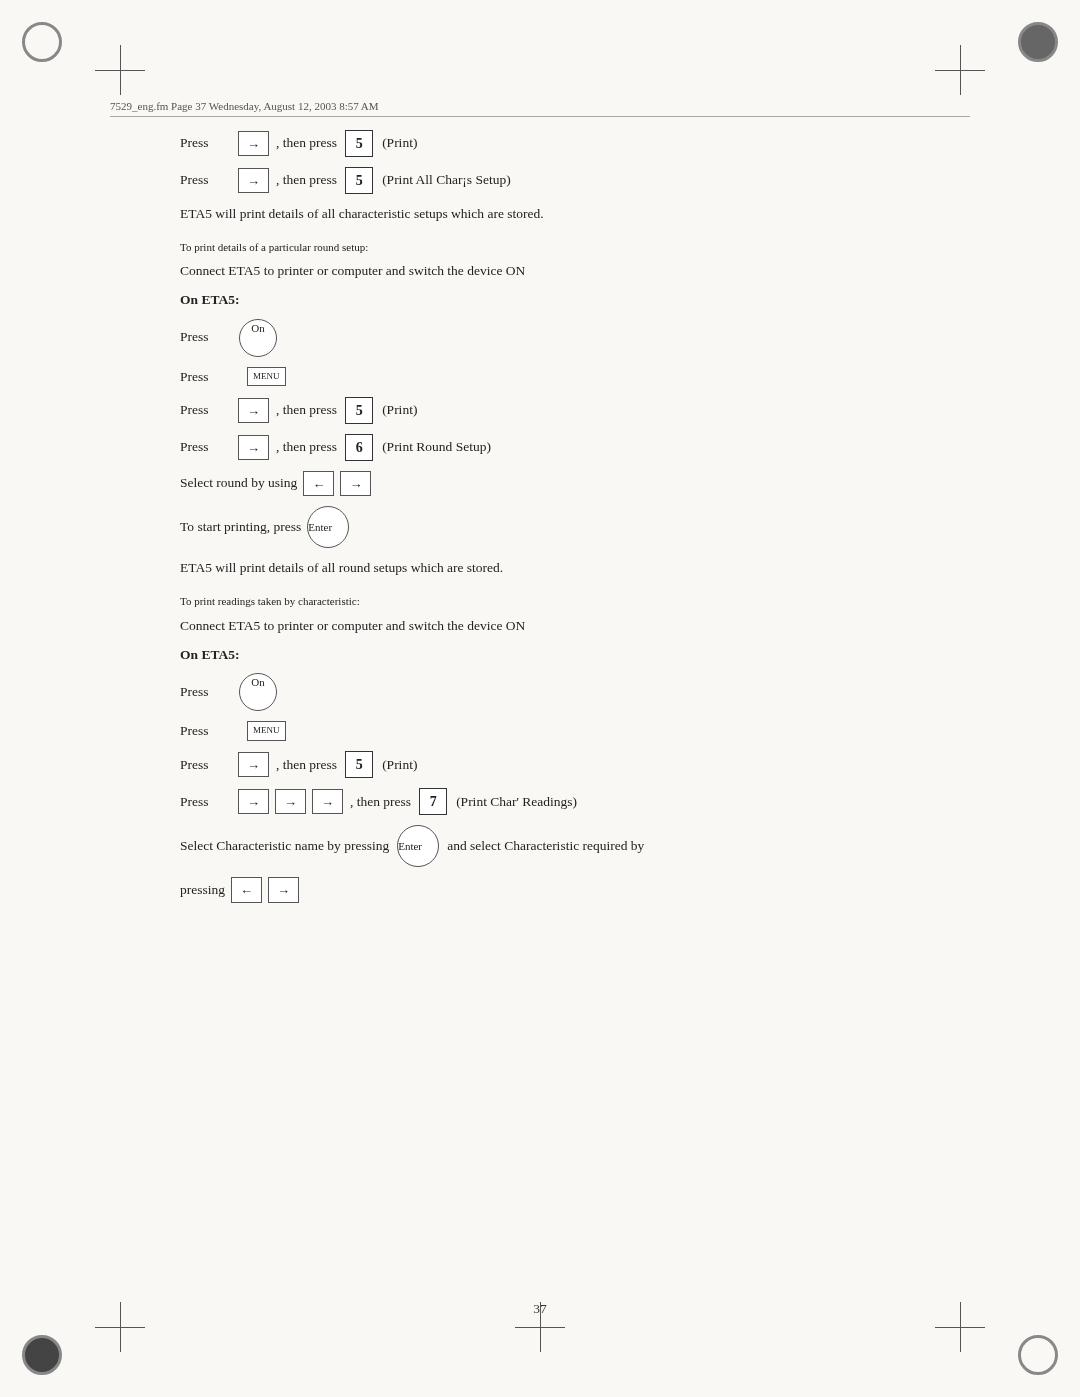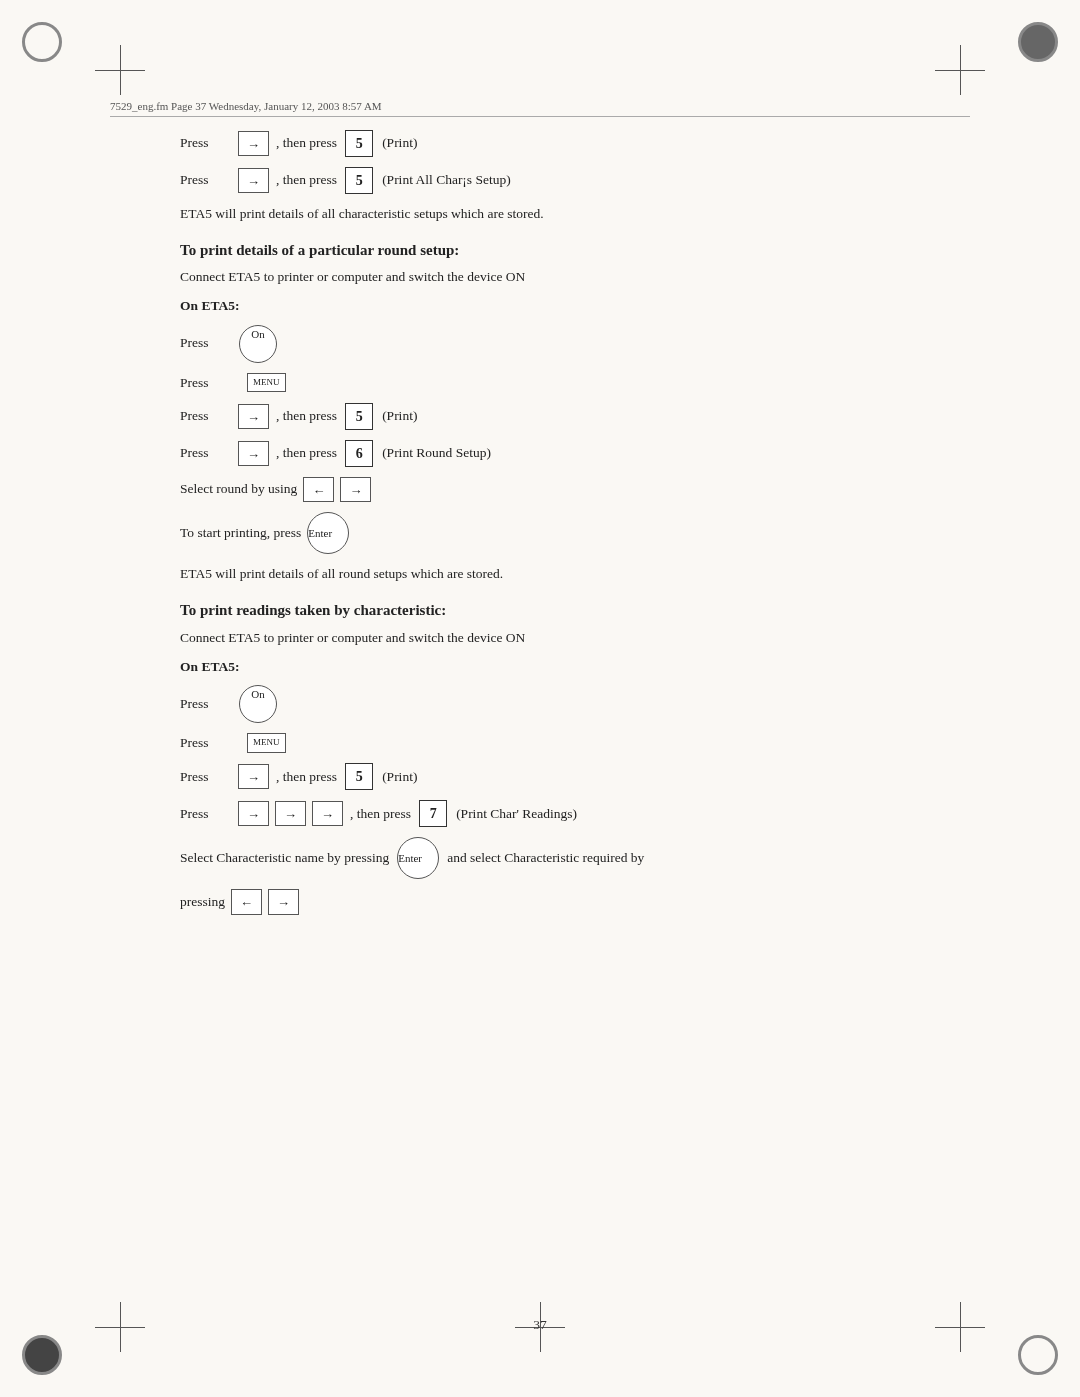--- a/index.html
+++ b/index.html
@@ -133,34 +133,34 @@
       font-size: 11px;
       margin: 0 4px;
     }
 
     .section-text {
       margin-bottom: 8px;
       font-size: 13.5px;
       line-height: 1.55;
     }
     .section-heading {
-      font-weight: bold;
+      font-weight: normal;
       margin-bottom: 6px;
       margin-top: 14px;
-      font-size: 15px;
+      font-size: 11px;
     }
     .on-eta5 {
       font-weight: bold;
       margin-bottom: 8px;
       font-size: 13.5px;
     }
 
     .page-number {
       position: absolute;
-      bottom: 64px;
+      bottom: 80px;
       left: 50%;
       transform: translateX(-50%);
       font-size: 13.5px;
       color: #333;
     }
   </style>
 </head>
 <body>
 
 <div class="page">
@@ -170,21 +170,21 @@
   <div class="circle-bl"></div>
   <div class="circle-br"></div>
 
   <div class="crosshair ch-tl"></div>
   <div class="crosshair ch-tr"></div>
   <div class="crosshair ch-bl"></div>
   <div class="crosshair ch-br"></div>
   <div class="crosshair ch-bm"></div>
 
   <div class="page-header">
-    <span>7529_eng.fm  Page 37  Wednesday, January 12, 2003  8:57 AM</span>
+    <span>7529_eng.fm  Page 37  Wednesday, August 12, 2003  8:57 AM</span>
   </div>
 
   <div class="content">
 
     <div class="line-row">
       <span class="press-label">Press</span>
       <span class="arrow-btn">→</span>
       <span style="margin:0 4px;">, then press</span>
       <span class="num-btn">5</span>
       <span style="margin-left:5px;">(Print)</span>

